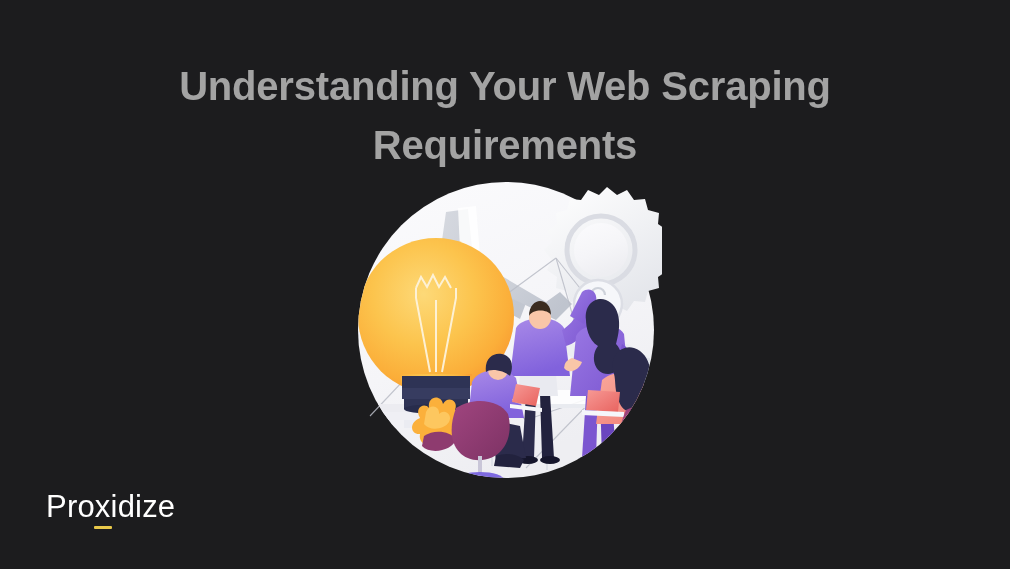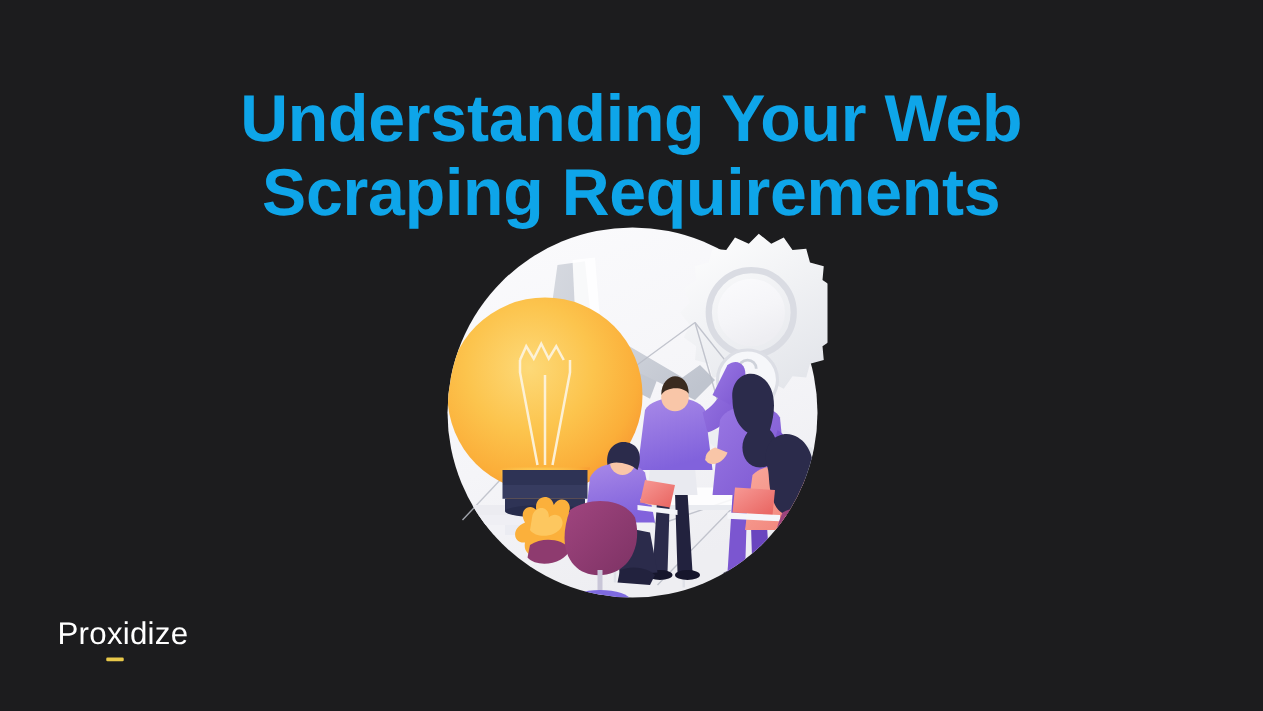--- a/index.html
+++ b/index.html
@@ -14,44 +14,44 @@
     background: #1c1c1e;
     overflow: hidden;
     font-family: "Liberation Sans", sans-serif;
   }
   #title {
     position: absolute;
     left: 0;
     top: 30px;
     width: 1010px;
     text-align: center;
-    color: #0ea5e9;
+    color: #a3a3a3;
     font-family: "Liberation Sans", sans-serif;
     font-weight: bold;
-    font-size: 53px;
+    font-size: 40px;
     line-height: 59px;
     letter-spacing: -0.2px;
     padding: 0 120px;
     box-sizing: border-box;
   }
   #illustration {
     position: absolute;
     left: 350px;
     top: 168px;
     width: 312px;
     height: 312px;
   }
   #logo {
     position: absolute;
     left: 46px;
     top: 489px;
     color: #ffffff;
     font-family: "Liberation Sans", sans-serif;
     font-weight: 300;
-    font-size: 25px;
+    font-size: 31px;
     letter-spacing: 0.2px;
     line-height: 36px;
     white-space: nowrap;
   }
   #logo .lg-x {
     position: relative;
     display: inline-block;
   }
   #logo .lg-x .ul {
     position: absolute;

